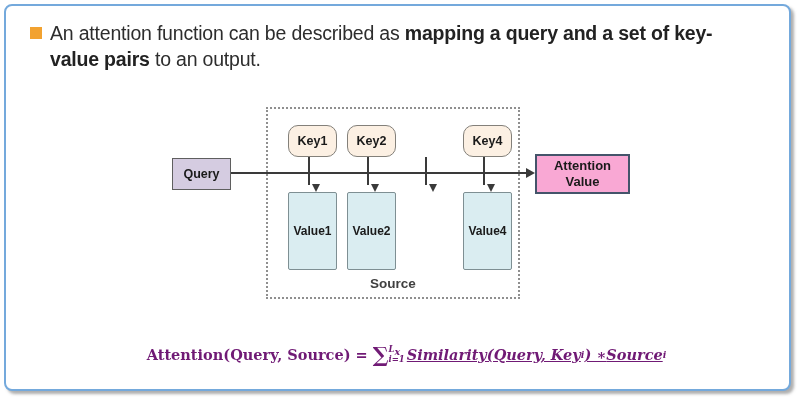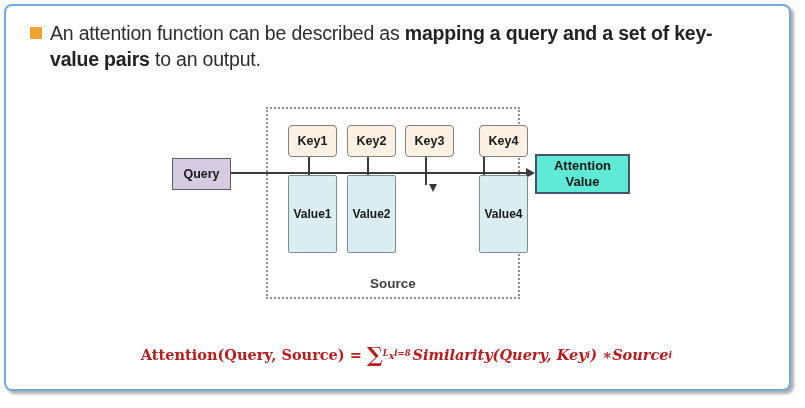--- a/index.html
+++ b/index.html
@@ -64,37 +64,37 @@
     left: 172px; top: 158px; width: 59px; height: 32px;
     background: #d5cce1;
     border: 1.5px solid #5f5f5f;
     border-radius: 0;
     font-size: 12.5px;
   }
   .key-box {
     top: 125px; width: 49px; height: 32px;
     background: #fcf0e3;
     border: 1.5px solid #83807a;
-    border-radius: 4px;
+    border-radius: 10px;
     font-size: 12.5px;
   }
   .value-box {
-    top: 175px; width: 49px; height: 78px;
+    top: 192px; width: 49px; height: 78px;
     background: #daedf1;
     border: 1.5px solid #7e8f93;
     border-radius: 2px;
     font-size: 12px;
   }
   .kv1 { left: 288px; }
   .kv2 { left: 347px; }
   .kv3 { left: 405px; }
-  .kv4 { left: 463px; margin-left: 16px; }
+  .kv4 { left: 463px; }
   .attention-box {
     left: 535px; top: 154px; width: 95px; height: 40px;
-    background: #5eead4;
+    background: #f9a8d4;
     border: 2px solid #44546a;
     font-size: 13px;
     line-height: 16px;
     padding: 0 4px;
   }
   .source-container {
     position: absolute;
     left: 266px; top: 107px;
     width: 254px; height: 192px;
     border: 2px dotted #8f8f8f;
@@ -150,39 +150,39 @@
   .formula {
     position: absolute;
     left: 0; top: 344px;
     width: 805px;
     display: flex;
     align-items: center;
     justify-content: center;
     font-family: "DejaVu Serif", serif;
     font-weight: 700;
     font-size: 14.5px;
-    color: #b91c1c;
+    color: #701a75;
     padding-left: 8px;
     box-sizing: border-box;
   }
   .formula .eq { margin: 0 5px; }
   .formula .sigma { font-size: 21px; line-height: 21px; }
   .sum-col {
     display: inline-flex;
-    flex-direction: row;
+    flex-direction: column;
     justify-content: center;
     margin-right: 2px;
     font-style: italic;
   }
   .sum-col .sum-top, .sum-col .sum-bot {
     font-size: 8.5px;
     line-height: 9px;
   }
   .sum-col sub { font-size: 6.5px; vertical-align: sub; }
-  .formula .math-it { font-style: italic; }
+  .formula .math-it { font-style: italic; text-decoration: underline; }
   .formula sub { font-size: 9.5px; font-style: italic; }
 </style>
 </head>
 <body>
 
 <div id="canvas">
   <div class="slide-frame"></div>
 
   <div class="title-row">
     <div class="bullet-square"></div>
@@ -200,38 +200,37 @@
   <div class="vline vh4"></div>
   <div class="varrowhead va1"></div>
   <div class="varrowhead va2"></div>
   <div class="varrowhead va3"></div>
   <div class="varrowhead va4"></div>
 
   <div class="box query-box">Query</div>
 
   <div class="box key-box kv1">Key1</div>
   <div class="box key-box kv2">Key2</div>
-  <div class="box key-box kv3">Key3</div>
   <div class="box key-box kv4">Key4</div>
 
   <div class="box value-box kv1">Value1</div>
   <div class="box value-box kv2">Value2</div>
   <div class="box value-box kv4">Value4</div>
 
   <div class="source-label">Source</div>
 
   <div class="box attention-box">Attention Value</div>
 
   <div class="formula">
     <span>Attention(Query, Source)</span>
       <span class="eq">=</span>
       <span class="sigma">∑</span>
       <span class="sum-col">
         <span class="sum-top"><span>L</span><sub>x</sub></span>
-        <span class="sum-bot">i=8</span>
+        <span class="sum-bot">i=1</span>
       </span>
       <span class="math-it">Similarity(Query, Key</span>
       <sub>i</sub>
       <span class="math-it">) ∗ </span>
       <span class="math-it">Source</span>
       <sub>i</sub>
   </div>
 </div>
 
 </body></html>

